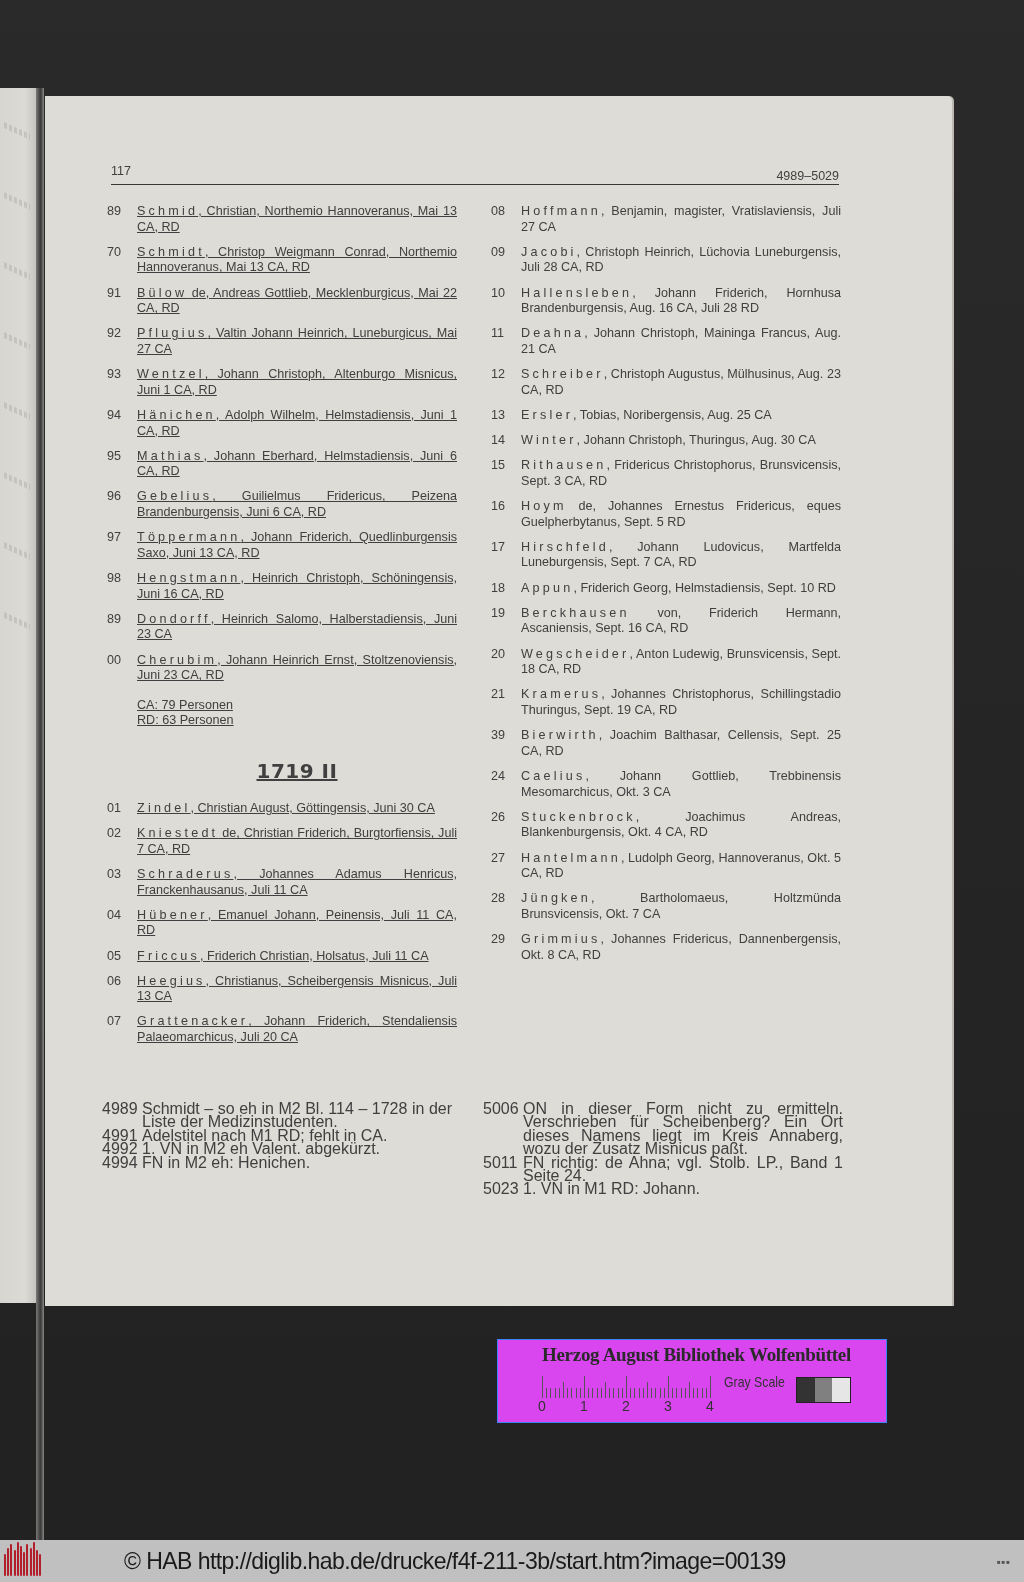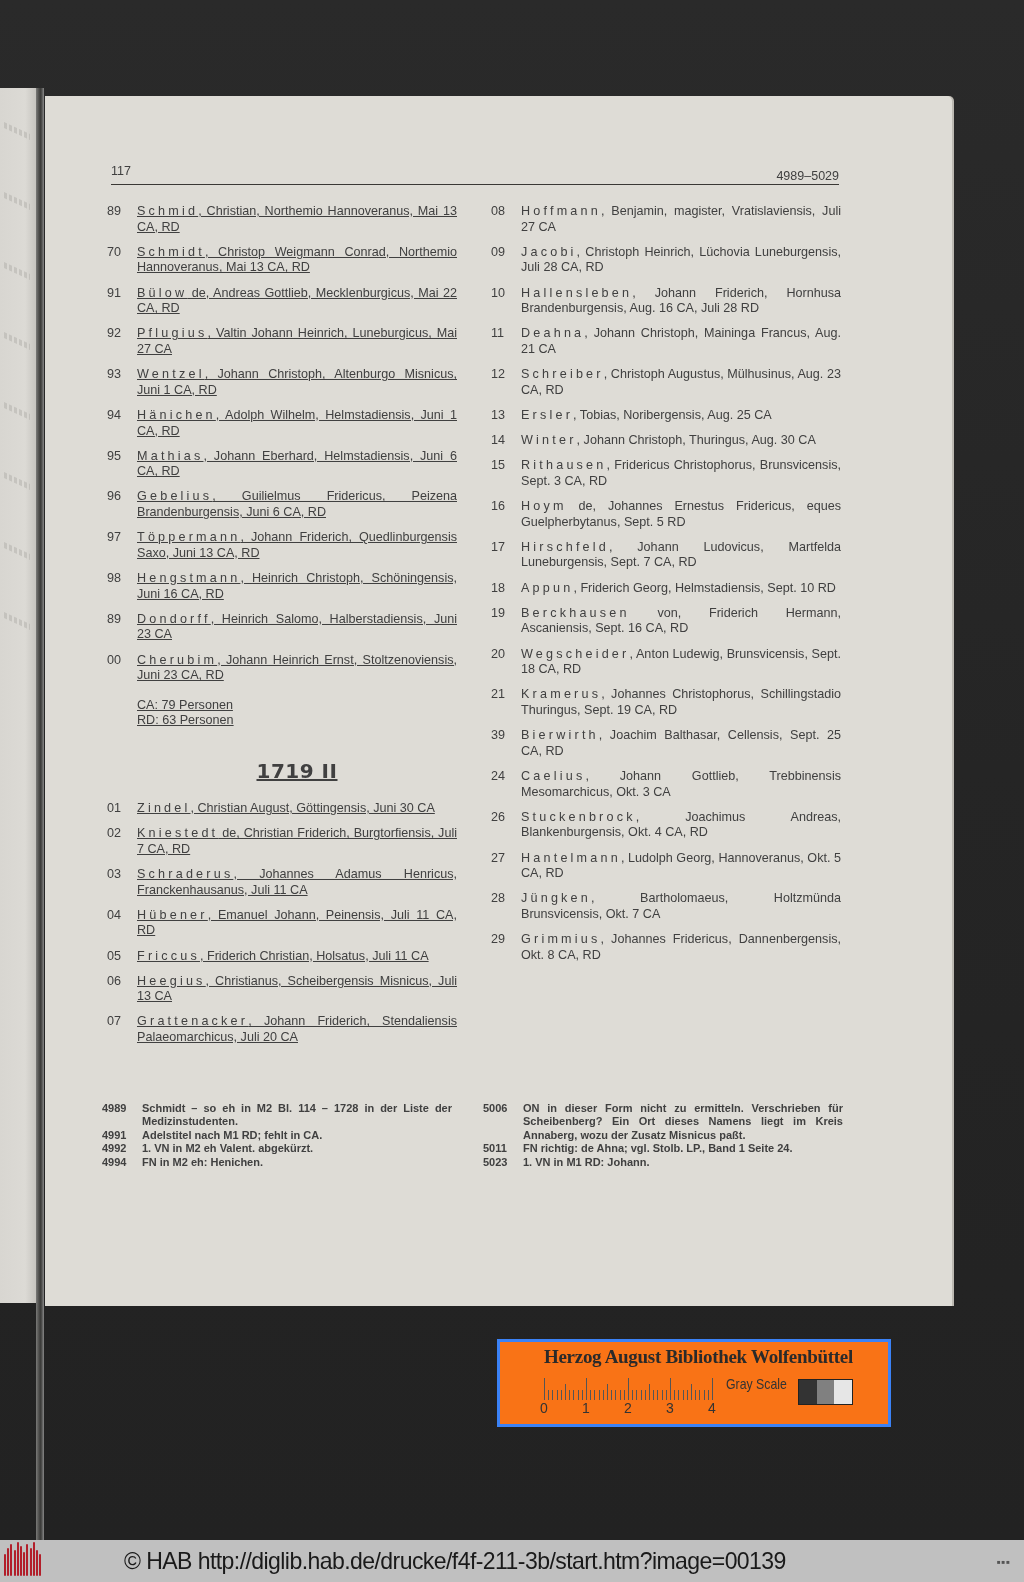--- a/index.html
+++ b/index.html
@@ -51,31 +51,31 @@
   .entry .text { text-align: justify; text-align-last: left; display: block; }
 
   .summary { padding-left: 30px; font-size: 12.6px; line-height: 15.6px; margin-top: 14px; }
 
   .section-heading {
     text-align: center; font-weight: bold; font-size: 20px;
     margin: 30px 0 18px 0; padding-left: 30px;
     font-family: "DejaVu Sans", sans-serif; letter-spacing: 0.5px;
   }
 
-  .footnotes { position: absolute; top: 1006px; width: 350px; font-size: 11px; line-height: 13.4px; font-weight: bold; }
+  .footnotes { position: absolute; top: 1006px; width: 350px; font-size: 16px; line-height: 13.4px; }
   .footnotes.left { left: 57px; }
   .footnotes.right { left: 438px; width: 360px; }
   .fn { position: relative; padding-left: 40px; }
   .fn .fn-num { position: absolute; left: 0; top: 0; }
   .fn .fn-text { text-align: justify; text-align-last: left; display: block; }
 
   .target-card {
     position: absolute; left: 497px; top: 1339px; width: 388px; height: 82px;
-    background: #f97316;
-    border: 3px solid #3b82f6;
+    background: #d946ef;
+    border: 1px solid #3b82f6;
   }
   .target-card .inst-name {
     position: absolute; left: 44px; top: 4px;
     font-family: "Liberation Serif", serif; font-weight: bold; font-size: 19px; color: #2a2a2a;
     letter-spacing: -0.3px;
   }
   .ruler { position: absolute; left: 44px; top: 36px; width: 172px; height: 22px; }
   .ruler .tick { position: absolute; bottom: 0; width: 1px; background: #555; }
   .ruler-labels { position: absolute; left: 40px; top: 58px; width: 190px; height: 18px; font-size: 14px; color: #333; }
   .ruler-labels span { position: absolute; top: 0; }

